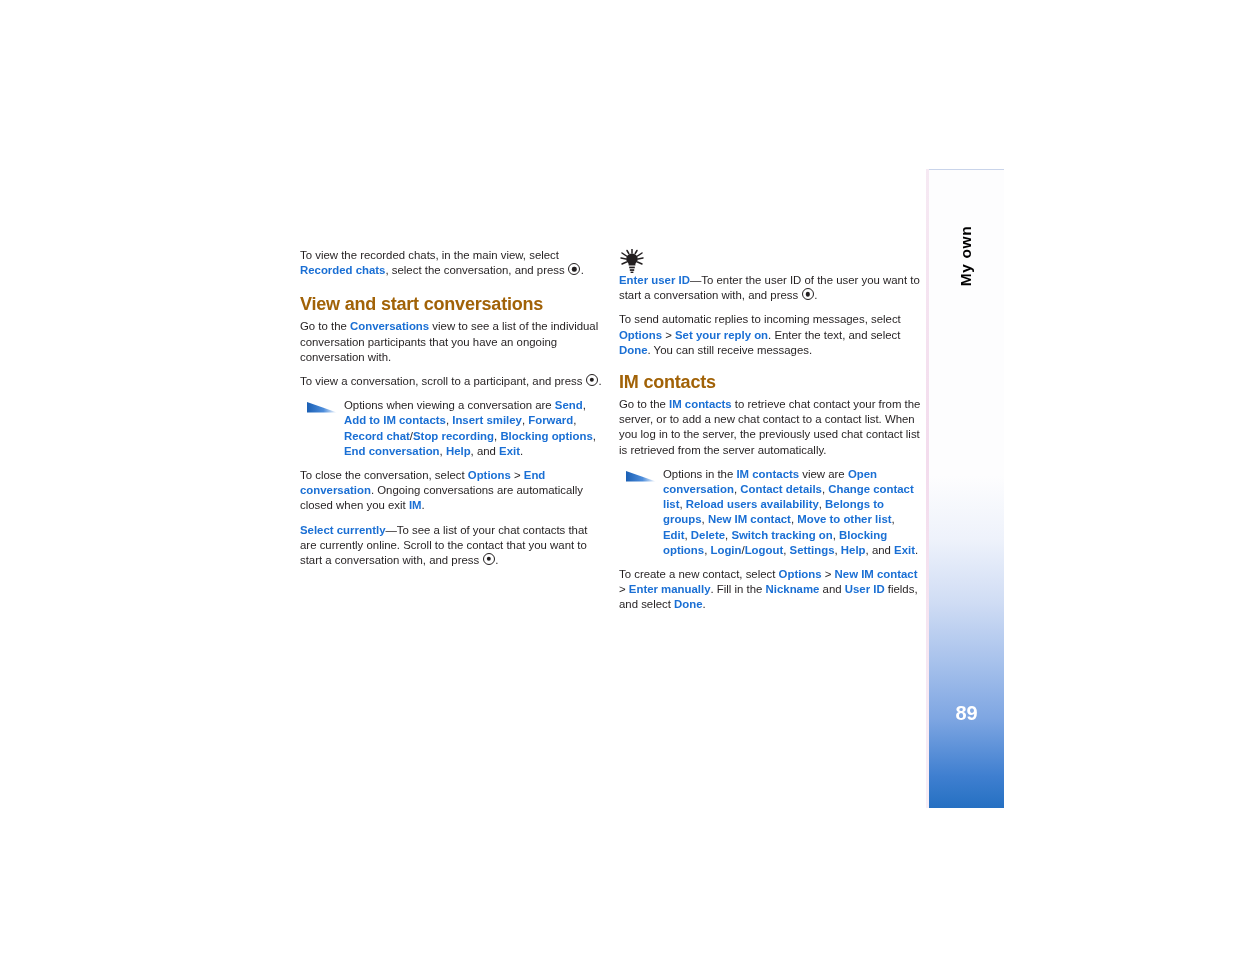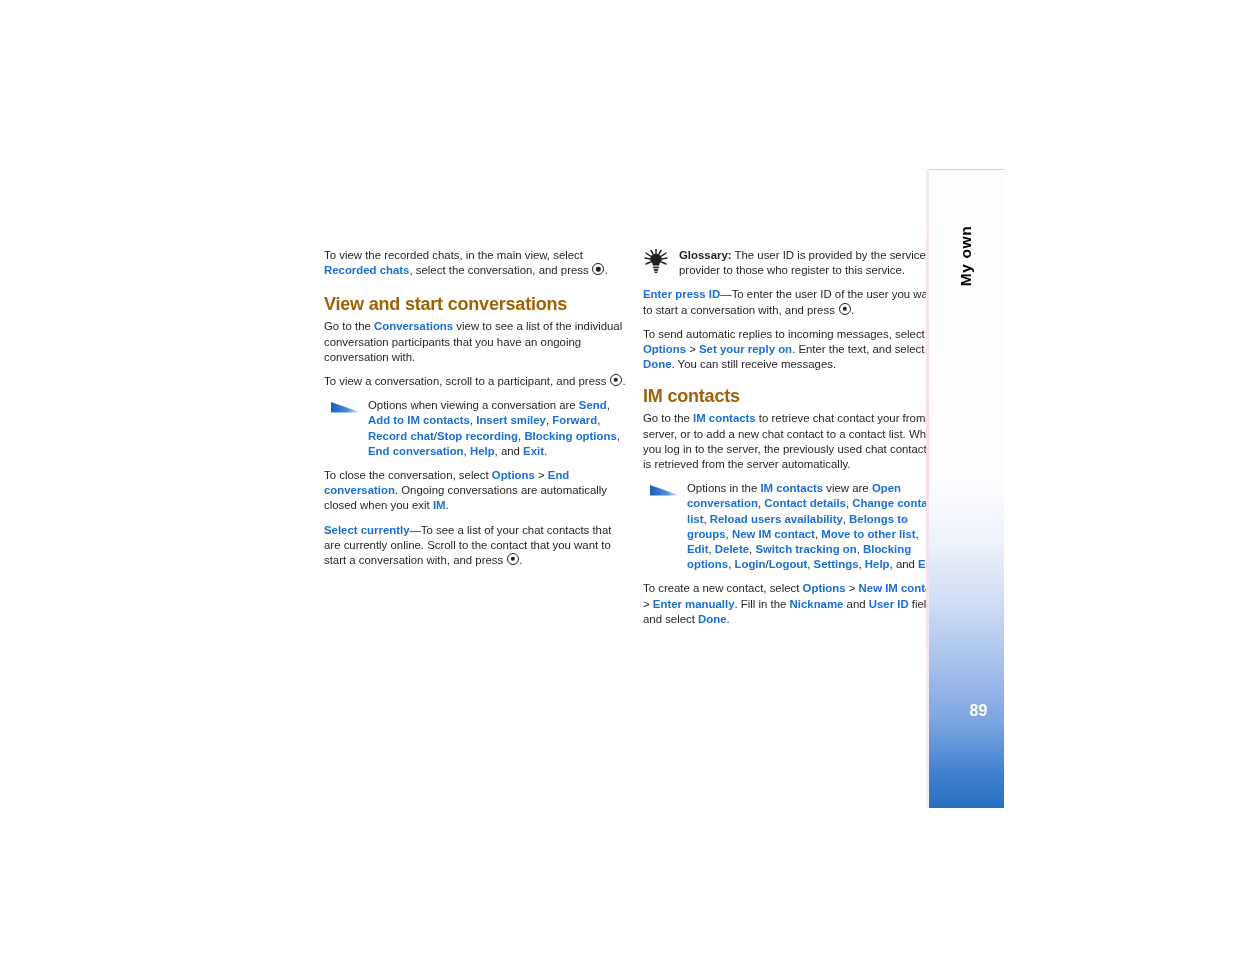--- a/index.html
+++ b/index.html
@@ -22,21 +22,20 @@
   }
 
   
   .col {
     position: absolute;
     top: 248px;
     width: 302px;
     font-size: 11.4px;
     line-height: 15.2px;
     color: #231f20;
-    margin-left: 24px;
   }
   .col-left  { left: 300px; }
   .col-right { left: 619px; }
 
   p.para {
     margin: 0 0 9px 0;
     text-align: left;
   }
 
   h2.section-heading {
@@ -144,24 +143,23 @@
     transform: rotate(-90deg);
     transform-origin: center center;
     white-space: nowrap;
   }
   .page-number {
     position: absolute;
     left: 0;
     top: 533px;
     width: 100%;
     text-align: center;
-    font-size: 16px;
+    font-size: 20px;
     font-weight: bold;
     color: #ffffff;
-    padding-left: 12px;
   }
 </style>
 </head>
 <body>
 
 <div class="page">
 
   <div class="col col-left">
 
     <p class="para"><span>To view the recorded chats, in the main view, select </span><span class="lnk">Recorded chats</span><span>, select the conversation, and press </span><span class="key"></span><span>.</span></p>
@@ -208,24 +206,23 @@
           <line x1="23" y1="15" x2="18.5" y2="13"></line>
           <line x1="13" y1="0.5" x2="13" y2="4"></line>
           <line x1="8" y1="1.5" x2="9.8" y2="4.5"></line>
           <line x1="18" y1="1.5" x2="16.2" y2="4.5"></line>
         </g>
         <path d="M13 4.5 C9.6 4.5 7.2 7 7.2 10.1 C7.2 12.2 8.5 13.6 9.6 14.8 L9.6 16.6 L16.4 16.6 L16.4 14.8 C17.5 13.6 18.8 12.2 18.8 10.1 C18.8 7 16.4 4.5 13 4.5 Z" fill="#231f20"></path>
         <rect x="10.2" y="17.6" width="5.6" height="1.7" fill="#231f20"></rect>
         <rect x="10.8" y="20.2" width="4.4" height="1.7" fill="#231f20"></rect>
         <rect x="11.6" y="22.6" width="2.8" height="1.4" fill="#231f20"></rect>
       </svg>
-      <p><span class="strong">Glossary:</span><span> The user ID is provided by the service provider to those who register to this service.</span></p>
     </div>
 
-    <p class="para"><span class="lnk">Enter press ID</span><span>—To enter the user ID of the user you want to start a conversation with, and press </span><span class="key"></span><span>.</span></p>
+    <p class="para"><span class="lnk">Enter user ID</span><span>—To enter the user ID of the user you want to start a conversation with, and press </span><span class="key"></span><span>.</span></p>
 
 
     <p class="para"><span>To send automatic replies to incoming messages, select </span><span class="lnk">Options</span><span class="sep"> &gt; </span><span class="lnk">Set your reply on</span><span>. Enter the text, and select </span><span class="lnk">Done</span><span>. You can still receive messages.</span></p>
 
     <h2 class="section-heading">IM contacts</h2>
 
     <p class="para"><span>Go to the </span><span class="lnk">IM contacts</span><span> to retrieve chat contact your from the server, or to add a new chat contact to a contact list. When you log in to the server, the previously used chat contact list is retrieved from the server automatically.</span></p>
 
     <div class="note">
       <svg class="arrow-icon" viewBox="0 0 30 11">

